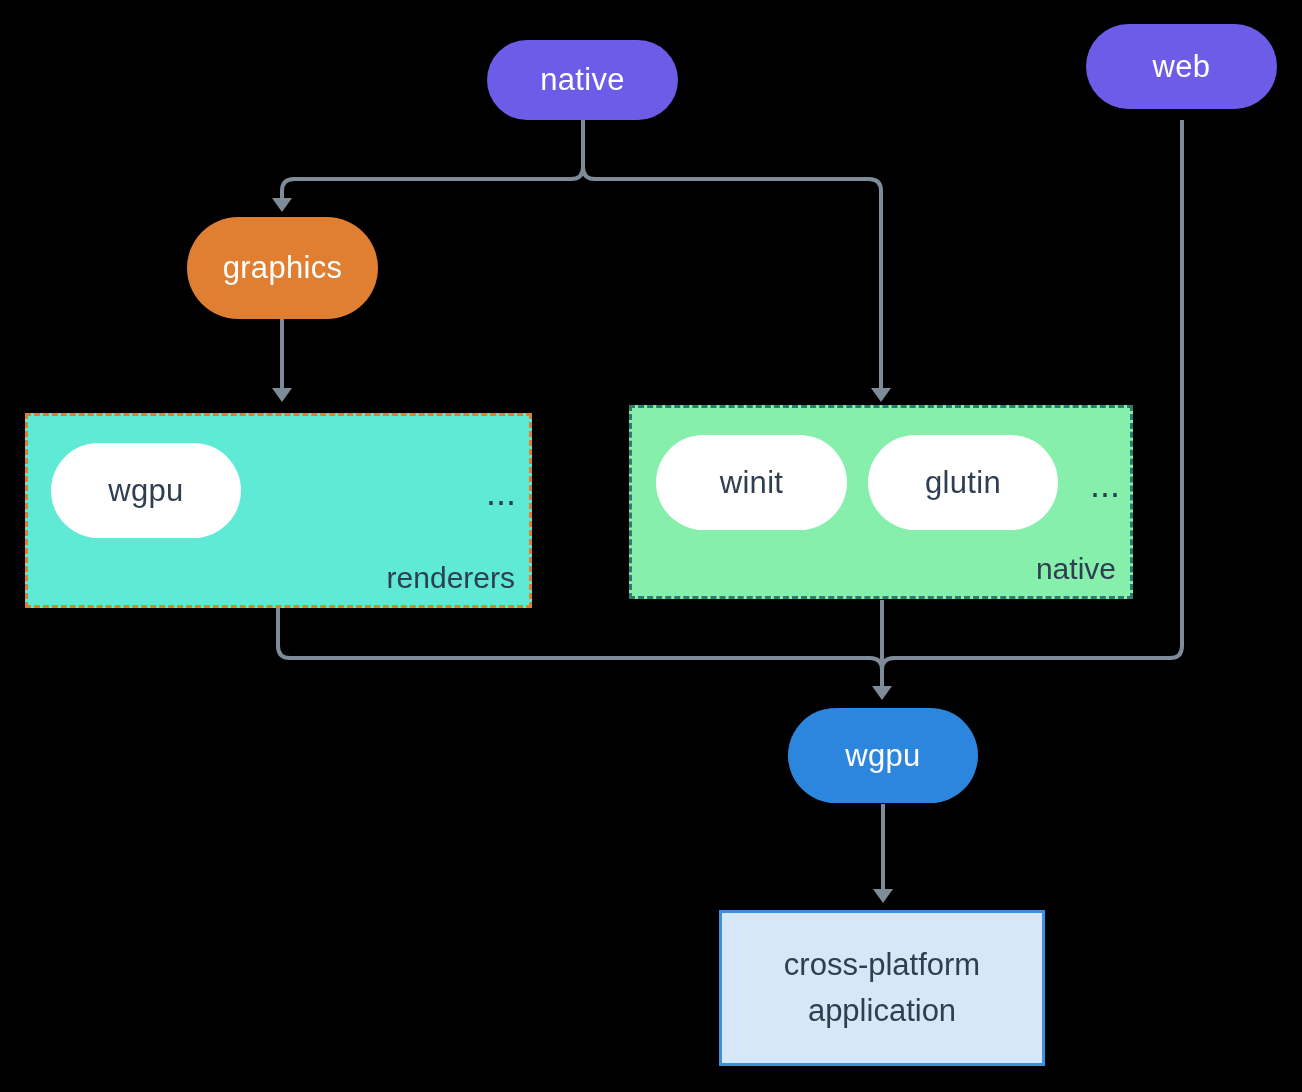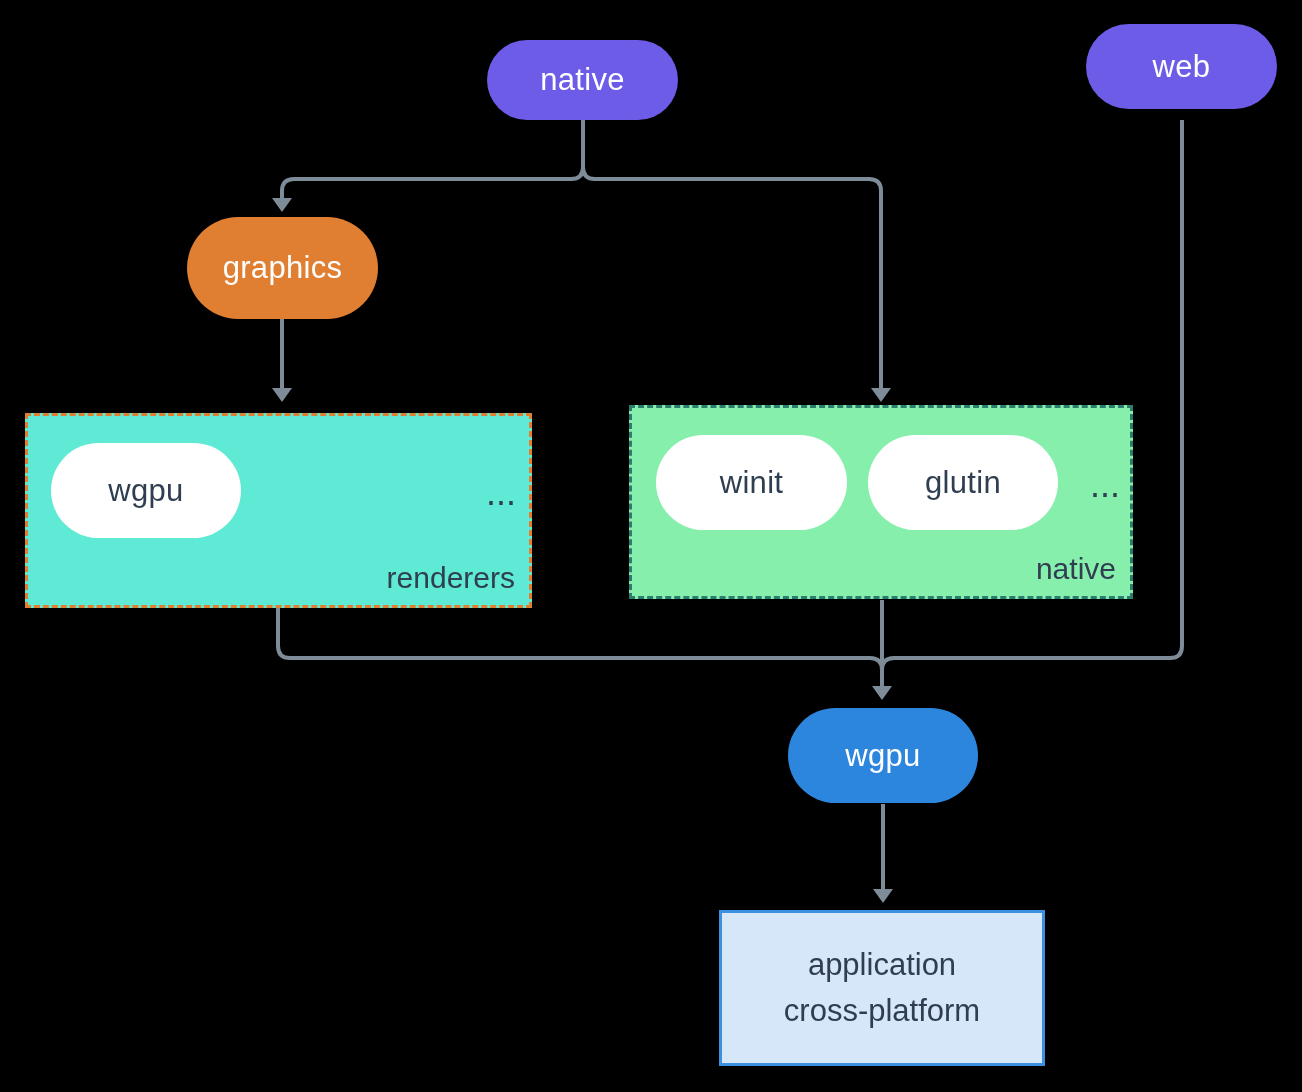--- a/index.html
+++ b/index.html
@@ -145,17 +145,17 @@
   <div class="group group-shells">
     <div class="pill pill-white item-1">winit</div>
     <div class="pill pill-white item-2">glutin</div>
     <div class="ellipsis">...</div>
     <div class="group-label">native</div>
   </div>
 
   <div class="pill pill-blue node-iced">wgpu</div>
 
   <div class="app-box">
+    <div>cross-platform</div>
     <div>application</div>
-    <div>cross-platform</div>
   </div>
 
 </div>
 
 </body></html>

